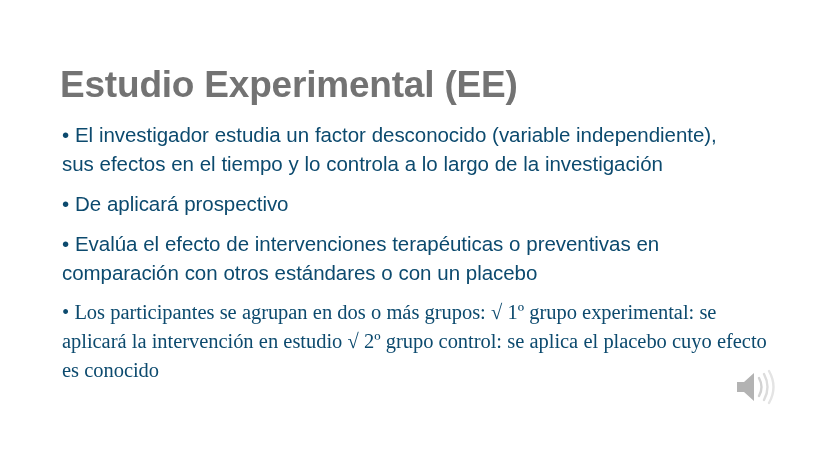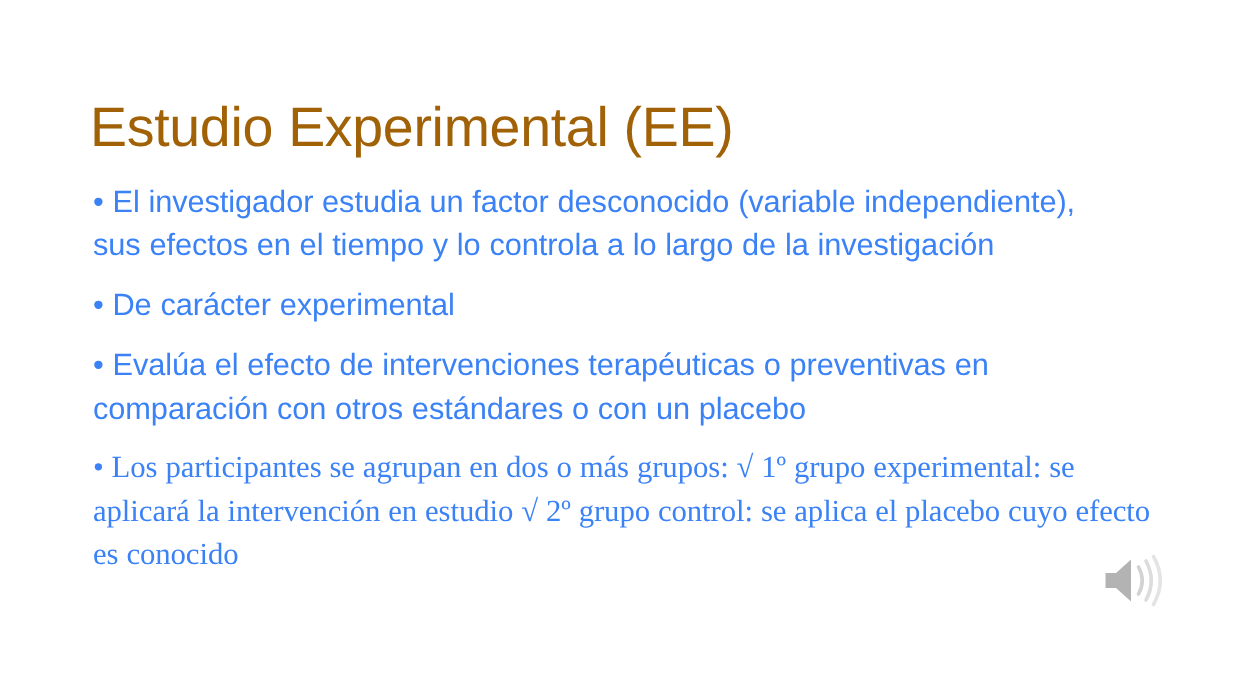--- a/index.html
+++ b/index.html
@@ -25,38 +25,38 @@
   }
 
   
   .slide-title {
     position: absolute;
     left: 60px;
     top: 38px;
     width: 712px;
     font-size: 37px;
     line-height: 44px;
-    font-weight: 400;
+    font-weight: 700;
     letter-spacing: -0.2px;
-    color: #a16207;
+    color: #737373;
     white-space: nowrap;
   }
 
   
   .body-block {
     position: absolute;
     left: 62px;
     top: 120px;
     width: 712px;
   }
 
   .bullet-para {
     font-size: 20.5px;
     line-height: 29px;
-    color: #3b82f6;
+    color: #0c4a6e;
     margin: 0 0 11px 0;
     text-align: left;
     letter-spacing: -0.05px;
     word-spacing: 0.2px;
   }
   .bullet-para:last-child {
     margin-bottom: 0;
   }
 
   
@@ -83,21 +83,21 @@
 <body>
 
 <div class="slide">
 
   <h1 class="slide-title">Estudio Experimental (EE)</h1>
 
   <div class="body-block">
 
     <p class="bullet-para p1">• El investigador estudia un factor desconocido (variable independiente), sus efectos en el tiempo y lo controla a lo largo de la investigación</p>
 
-    <p class="bullet-para p2">• De carácter experimental</p>
+    <p class="bullet-para p2">• De aplicará prospectivo</p>
 
     <p class="bullet-para p3">• Evalúa el efecto de intervenciones terapéuticas o preventivas en comparación con otros estándares o con un placebo</p>
 
     <p class="bullet-para p4">• Los participantes se agrupan en dos o más grupos: √ 1º grupo experimental: se aplicará la intervención en estudio √ 2º grupo control: se aplica el placebo cuyo efecto es conocido</p>
 
   </div>
 
   <div class="audio-icon">
     <svg viewBox="0 0 46 38" xmlns="http://www.w3.org/2000/svg" aria-hidden="true">
 

